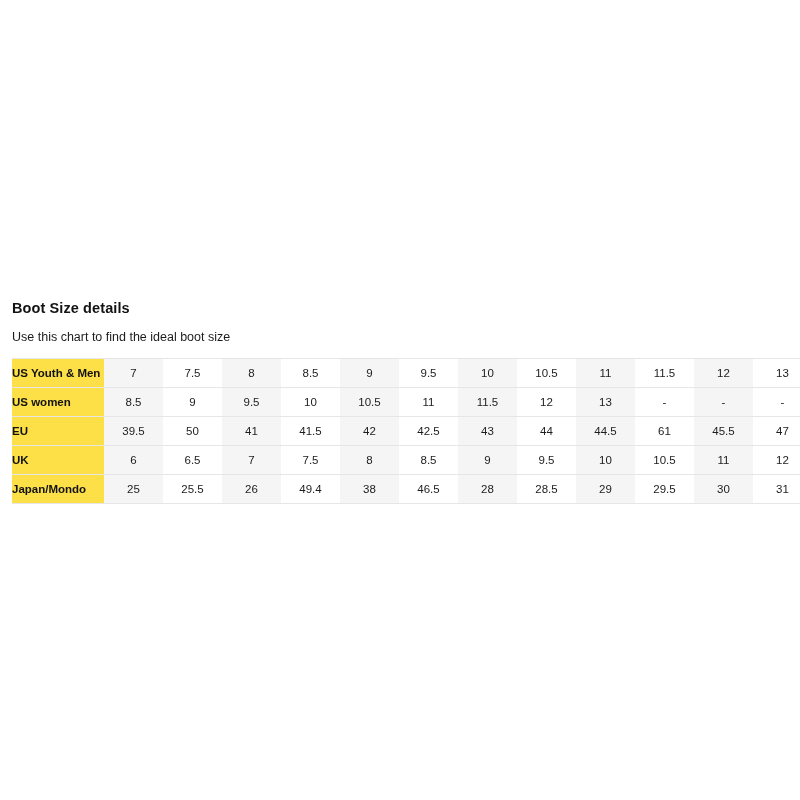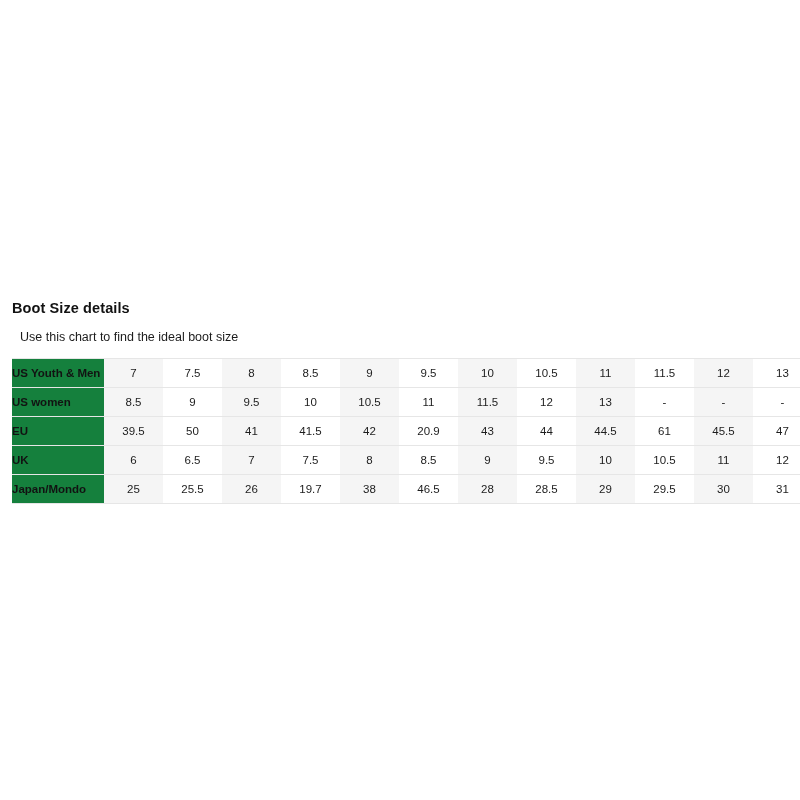--- a/index.html
+++ b/index.html
@@ -30,42 +30,42 @@
     font-size: 14.5px;
     font-weight: bold;
     color: #121212;
     margin: 0 0 14px 0;
     letter-spacing: 0.1px;
   }
   .section-subtitle {
     font-size: 12.5px;
     font-weight: normal;
     color: #1c1c1c;
-    margin: 0 0 14px 8px;
+    margin: 0 0 14px 0;
   }
   table.size-chart {
     border-collapse: collapse;
     width: 776px;
     table-layout: fixed;
     font-size: 11.5px;
   }
   table.size-chart tr {
     border-bottom: 1px solid #e6e6e6;
   }
   table.size-chart tr:first-child {
     border-top: 1px solid #e6e6e6;
   }
   table.size-chart th.row-head {
     text-align: left;
     font-weight: bold;
     font-size: 11.5px;
     color: #121212;
     padding: 8px 0 8px 0;
     width: 92px;
-    background: #15803d;
+    background: #fde047;
     white-space: nowrap;
   }
   table.size-chart td.val {
     text-align: center;
     padding: 8px 0;
     color: #1c1c1c;
     font-size: 11.5px;
     width: 59px;
   }
   table.size-chart td.shade {
@@ -112,21 +112,21 @@
           <td class="val shade">-</td>
           <td class="val">-</td>
         </tr>
         <tr>
           <th class="row-head">EU</th>
           <td class="val shade">39.5</td>
           <td class="val">50</td>
           <td class="val shade">41</td>
           <td class="val">41.5</td>
           <td class="val shade">42</td>
-          <td class="val">20.9</td>
+          <td class="val">42.5</td>
           <td class="val shade">43</td>
           <td class="val">44</td>
           <td class="val shade">44.5</td>
           <td class="val">61</td>
           <td class="val shade">45.5</td>
           <td class="val">47</td>
         </tr>
         <tr>
           <th class="row-head">UK</th>
           <td class="val shade">6</td>
@@ -140,21 +140,21 @@
           <td class="val shade">10</td>
           <td class="val">10.5</td>
           <td class="val shade">11</td>
           <td class="val">12</td>
         </tr>
         <tr>
           <th class="row-head">Japan/Mondo</th>
           <td class="val shade">25</td>
           <td class="val">25.5</td>
           <td class="val shade">26</td>
-          <td class="val">19.7</td>
+          <td class="val">49.4</td>
           <td class="val shade">38</td>
           <td class="val">46.5</td>
           <td class="val shade">28</td>
           <td class="val">28.5</td>
           <td class="val shade">29</td>
           <td class="val">29.5</td>
           <td class="val shade">30</td>
           <td class="val">31</td>
         </tr>
       </tbody>

